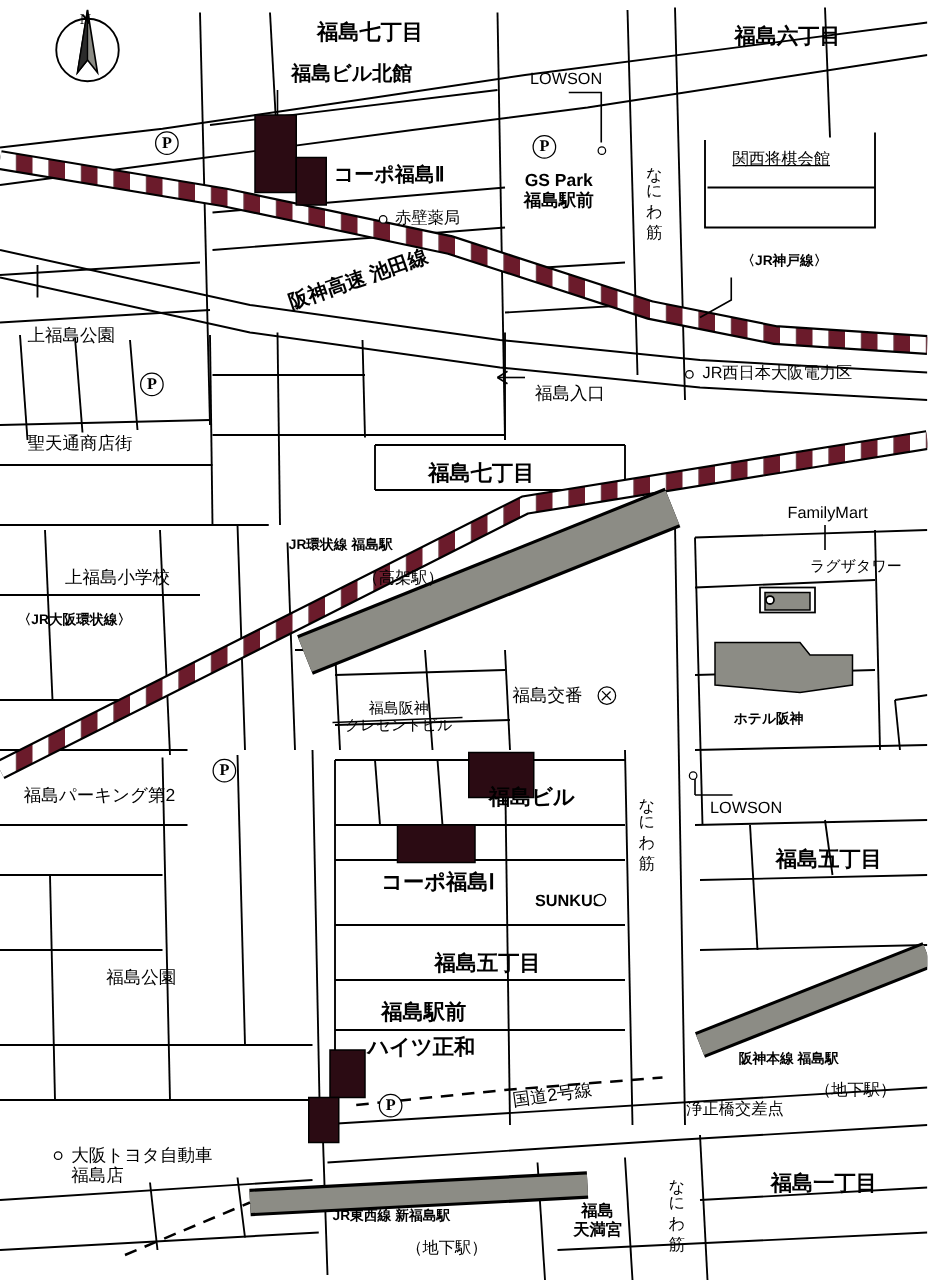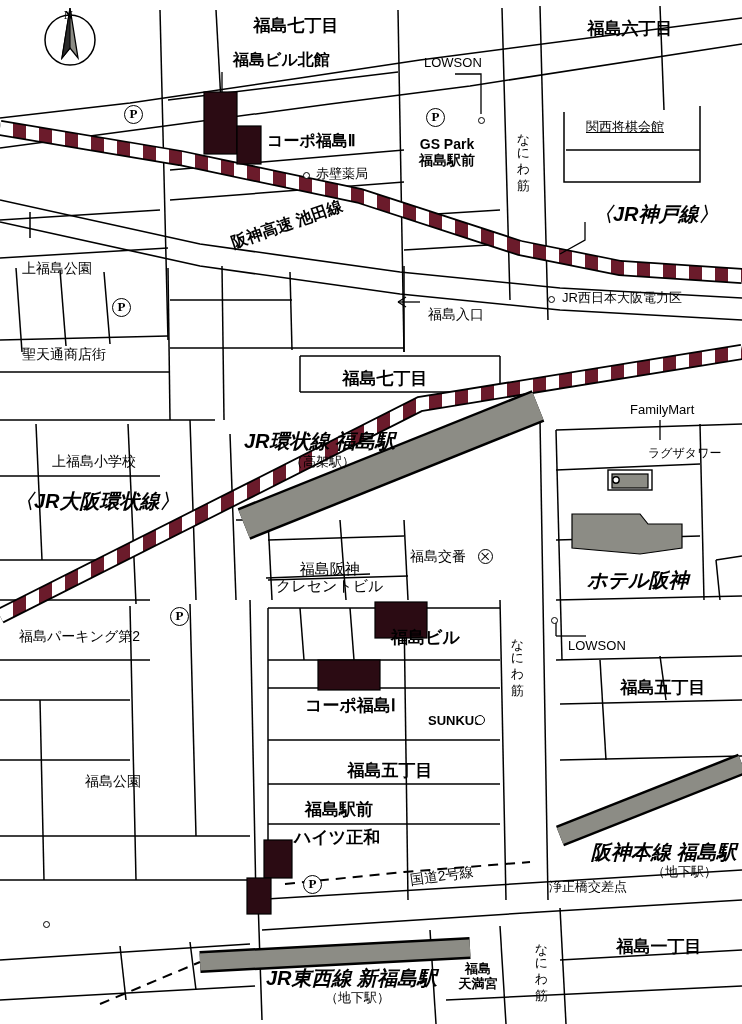--- a/index.html
+++ b/index.html
@@ -24,25 +24,25 @@
     width: 742px;
     height: 1024px;
   }
   .lbl {
     position: absolute;
     color: #000000;
     white-space: nowrap;
     line-height: 1.15;
     font-family: "Liberation Sans", sans-serif;
   }
-  .lbl.s11 { font-size: 15px; }
+  .lbl.s11 { font-size: 12px; }
   .lbl.s12 { font-size: 12px; }
   .lbl.s13 { font-size: 13px; }
   .lbl.s14 { font-size: 14px; }
-  .lbl.s15 { font-size: 20px; font-style: italic; }
+  .lbl.s15 { font-size: 11px; }
   .lbl.s16 { font-size: 16px; }
   .lbl.s17 { font-size: 17px; }
   .lbl.b { font-weight: bold; }
   .lbl.ctr { text-align: center; transform: translateX(-50%); }
   .lbl.rot {
     transform-origin: left top;
   }
   .poi-dot {
     position: absolute;
     width: 7px;
@@ -315,21 +315,21 @@
   <div class="lbl s13" style="left:586px; top:120px;text-decoration:underline;">関西将棋会館</div>
   <div class="lbl s12" style="left:648px; top:447px;">ラグザタワー</div>
   <div class="lbl s15 b" style="left:587px; top:569px;">ホテル阪神</div>
   <div class="lbl s17 b" style="left:391px; top:628px;">福島ビル</div>
   <div class="lbl s17 b" style="left:305px; top:696px;">コーポ福島Ⅰ</div>
   <div class="lbl s17 b" style="left:305px; top:800px;">福島駅前</div>
   <div class="lbl s17 b" style="left:294px; top:828px;">ハイツ正和</div>
   <div class="lbl s11" style="left:276px; top:560px; white-space:pre; text-align:center;">福島阪神
 クレセントビル</div>
 
-  <div class="lbl s15 b" style="left:244px; top:430px;">JR環状線 福島駅</div>
+  <div class="lbl s15 b" style="left:231px; top:430px;">JR環状線 福島駅</div>
   <div class="lbl s13" style="left:290px; top:455px;">（高架駅）</div>
 
   <div class="lbl s15 b" style="left:591px; top:841px;">阪神本線 福島駅</div>
   <div class="lbl s13" style="left:652px; top:865px;">（地下駅）</div>
 
   <div class="lbl s15 b" style="left:266px; top:967px;">JR東西線 新福島駅</div>
   <div class="lbl s13" style="left:325px; top:991px;">（地下駅）</div>
 
   <div class="lbl s15 b" style="left:593px; top:203px;">〈JR神戸線〉</div>
   <div class="lbl s15 b" style="left:14px; top:490px;">〈JR大阪環状線〉</div>
@@ -364,20 +364,22 @@
 
   <div class="lbl s13" style="left:568px; top:639px;">LOWSON</div>
   <div class="poi-dot" style="left:551px; top:617px;"></div>
 
   <div class="lbl s13 b" style="left:428px; top:714px;">SUNKUS</div>
   <div class="poi-ring" style="left:475px; top:715px;"></div>
 
   <div class="lbl s14" style="left:19px; top:628px;">福島パーキング第2</div>
   <div class="lbl s14" style="left:70px; top:773px;margin-left:15px;">福島公園</div>
 
+  <div class="lbl s14" style="left:57px; top:916px; white-space:pre;">大阪トヨタ自動車
+福島店</div>
   <div class="poi-dot" style="left:43px; top:921px;"></div>
 
   <div class="lbl s13 b ctr" style="left:478px; top:962px; white-space:pre; text-align:center;">福島
 天満宮</div>
 
   <div class="lbl s13" style="left:549px; top:880px;">浄正橋交差点</div>
 
   <div class="p-mark" style="left:124px; top:105px;">P</div>
   <div class="p-mark" style="left:426px; top:108px;">P</div>
   <div class="p-mark" style="left:112px; top:298px;">P</div>

